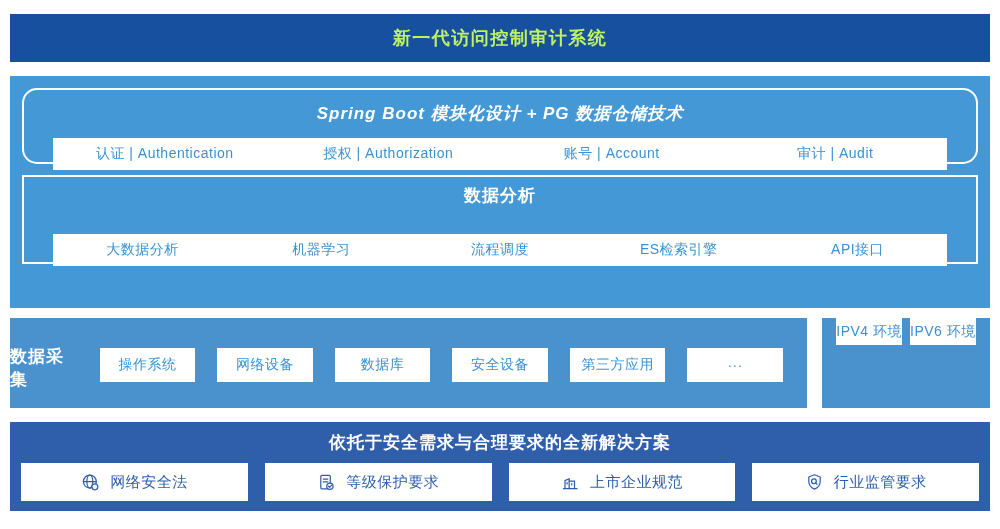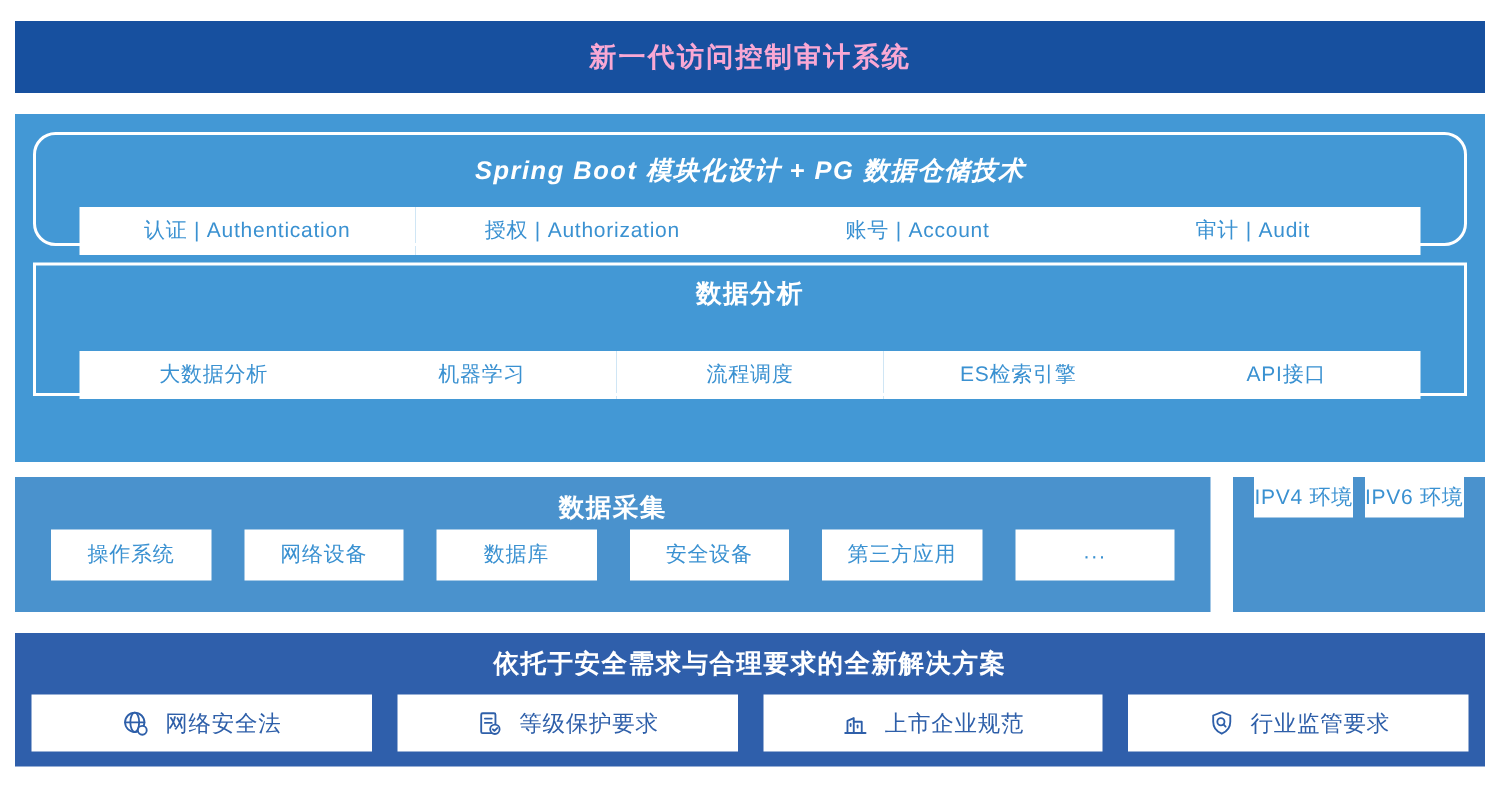--- a/index.html
+++ b/index.html
@@ -9,21 +9,21 @@
     position:relative;overflow:hidden;
   }
   .abs{position:absolute;box-sizing:border-box;}
 
   
   .banner{
     left:10px;top:14px;width:980px;height:48px;
     background:#17509f;display:flex;align-items:center;justify-content:center;
   }
   .banner h1{
-    margin:0;color:#f9a8d4;font-size:18px;font-weight:bold;letter-spacing:1.5px;
+    margin:0;color:#bef264;font-size:18px;font-weight:bold;letter-spacing:1.5px;
   }
 
   
   .platform{
     left:10px;top:76px;width:980px;height:232px;
     background:#4398d5;padding:12px 12px 0 12px;
   }
   .frame{
     border:2px solid #ffffff;box-sizing:border-box;
     display:flex;flex-direction:column;align-items:center;
@@ -43,21 +43,21 @@
   .frame-analysis .box-row{margin-top:27px;align-items:center;}
   .wbox{
     flex:1;height:32px;background:#ffffff;
     display:flex;align-items:center;justify-content:center;
     color:#3a91d1;font-size:14px;letter-spacing:0.5px;
   }
 
   
   .collection{
     left:10px;top:318px;width:797px;height:90px;
-    background:#4a92cd;display:flex;flex-direction:column;align-items:center;
+    background:#4a92cd;display:flex;align-items:center;
   }
   .section-title{
     color:#ffffff;font-size:17px;font-weight:bold;letter-spacing:1px;margin-top:9px;
   }
   .collection .box-row{padding:0 24px;margin-top:3px;gap:22px;}
   .collection .wbox{height:34px;}
 
   
   .env{
     left:822px;top:318px;width:168px;height:90px;

